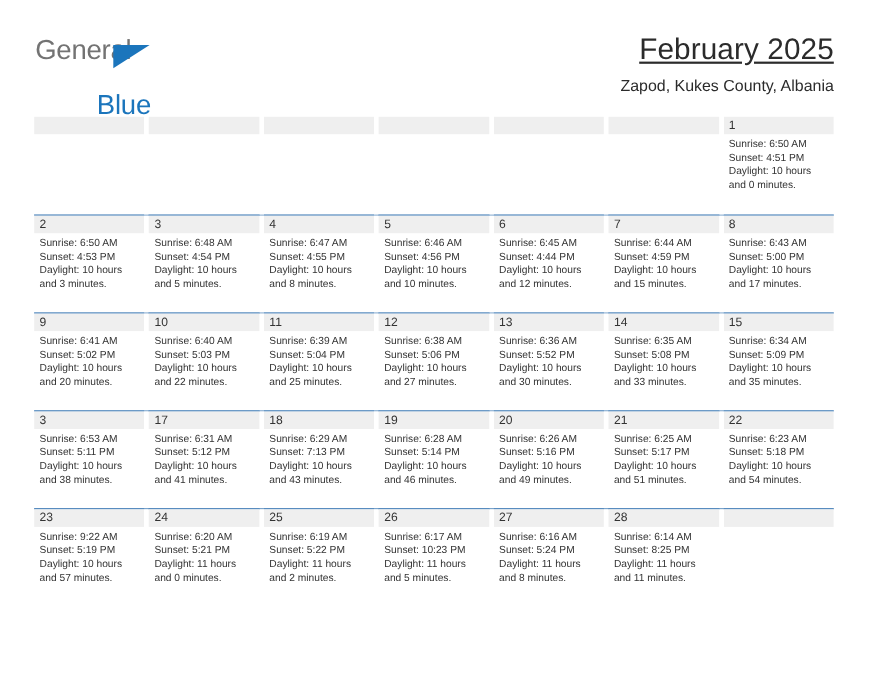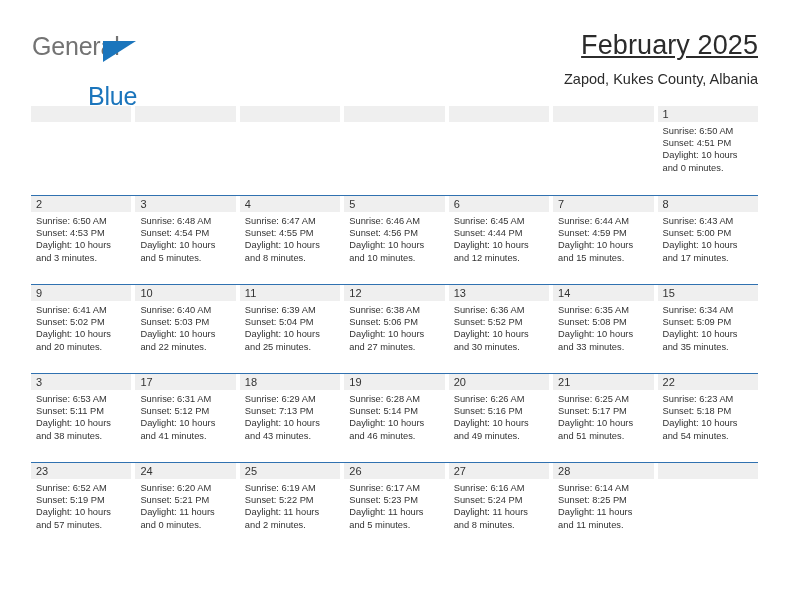--- a/index.html
+++ b/index.html
@@ -408,21 +408,21 @@
               <div>Sunset: 5:18 PM</div>
               <div>Daylight: 10 hours</div>
               <div>and 54 minutes.</div>
             </div>
           </div>
         </div>
         <div class="week-row">
           <div class="day-cell">
             <div class="day-number-band">23</div>
             <div class="day-info">
-              <div>Sunrise: 6:52 AM</div>
+              <div>Sunrise: 9:22 AM</div>
               <div>Sunset: 5:19 PM</div>
               <div>Daylight: 10 hours</div>
               <div>and 57 minutes.</div>
             </div>
           </div>
           <div class="day-cell">
             <div class="day-number-band">24</div>
             <div class="day-info">
               <div>Sunrise: 6:20 AM</div>
               <div>Sunset: 5:21 PM</div>
@@ -436,21 +436,21 @@
               <div>Sunrise: 6:19 AM</div>
               <div>Sunset: 5:22 PM</div>
               <div>Daylight: 11 hours</div>
               <div>and 2 minutes.</div>
             </div>
           </div>
           <div class="day-cell">
             <div class="day-number-band">26</div>
             <div class="day-info">
               <div>Sunrise: 6:17 AM</div>
-              <div>Sunset: 5:23 PM</div>
+              <div>Sunset: 10:23 PM</div>
               <div>Daylight: 11 hours</div>
               <div>and 5 minutes.</div>
             </div>
           </div>
           <div class="day-cell">
             <div class="day-number-band">27</div>
             <div class="day-info">
               <div>Sunrise: 6:16 AM</div>
               <div>Sunset: 5:24 PM</div>
               <div>Daylight: 11 hours</div>

